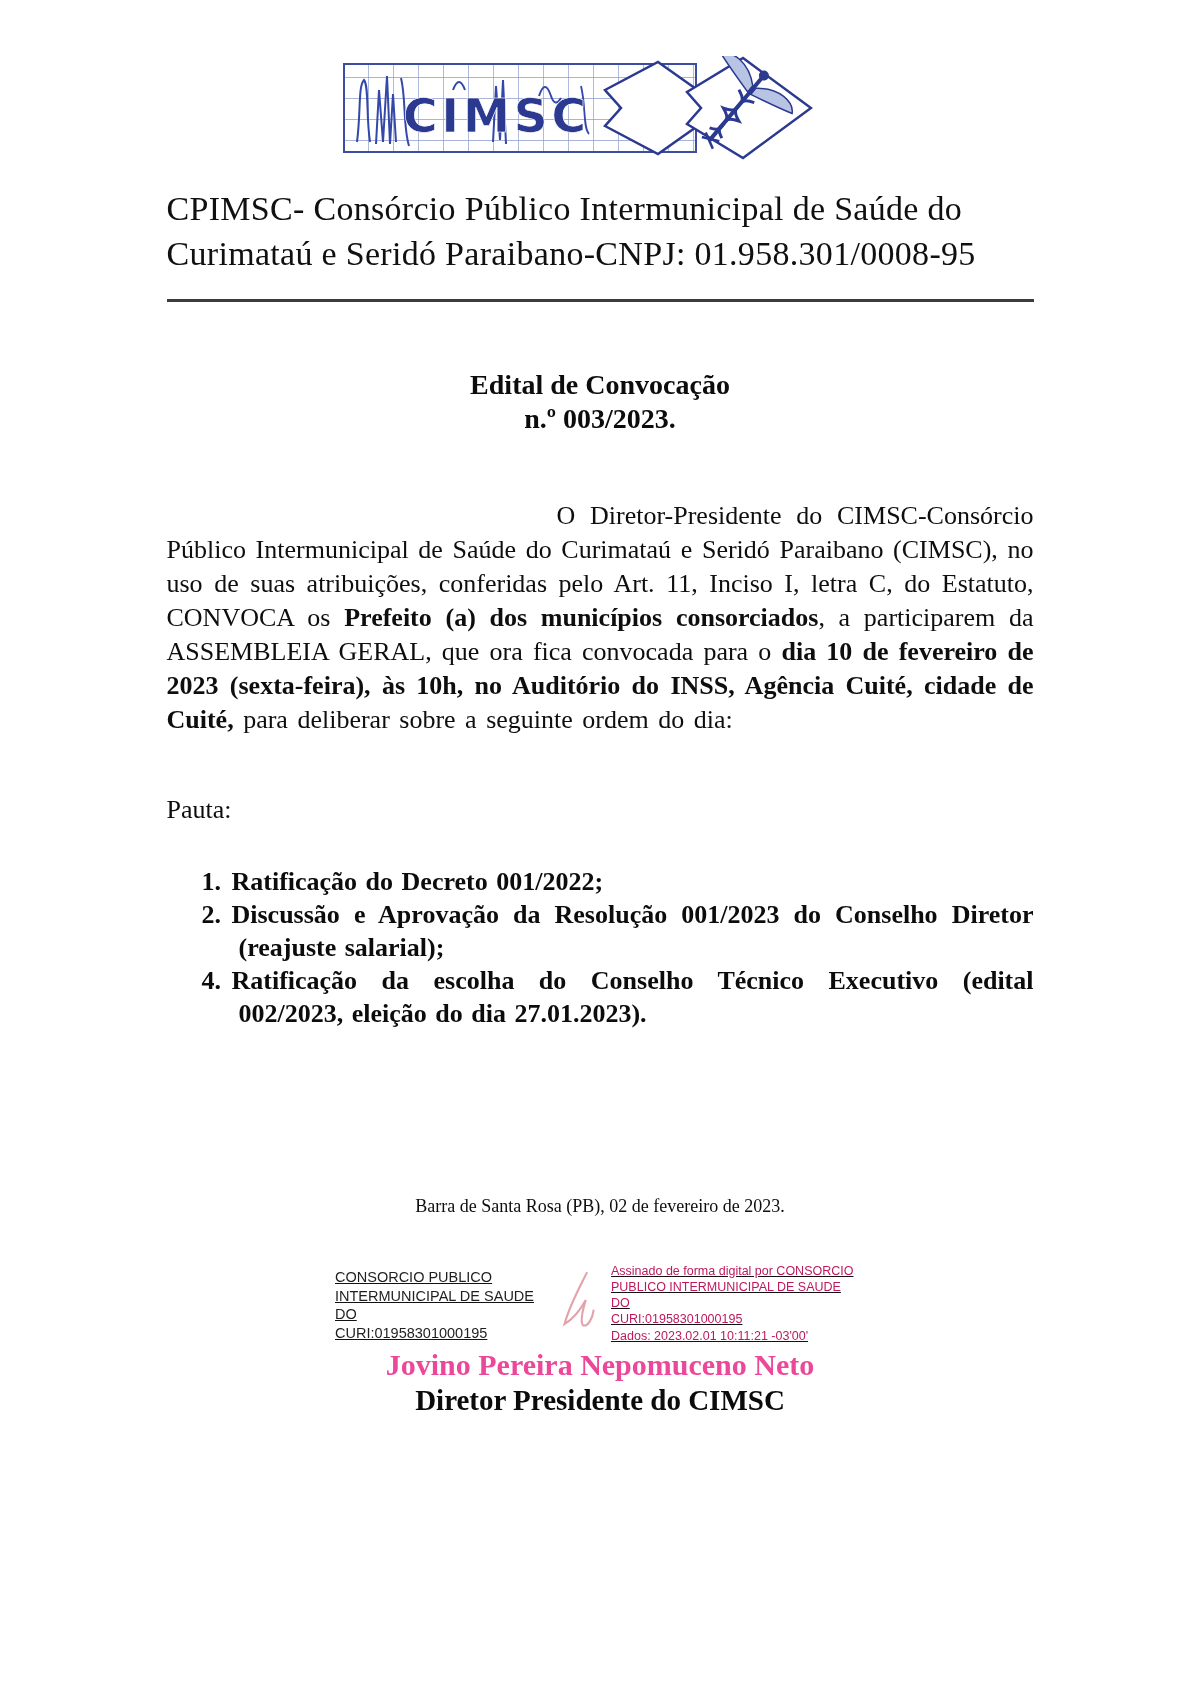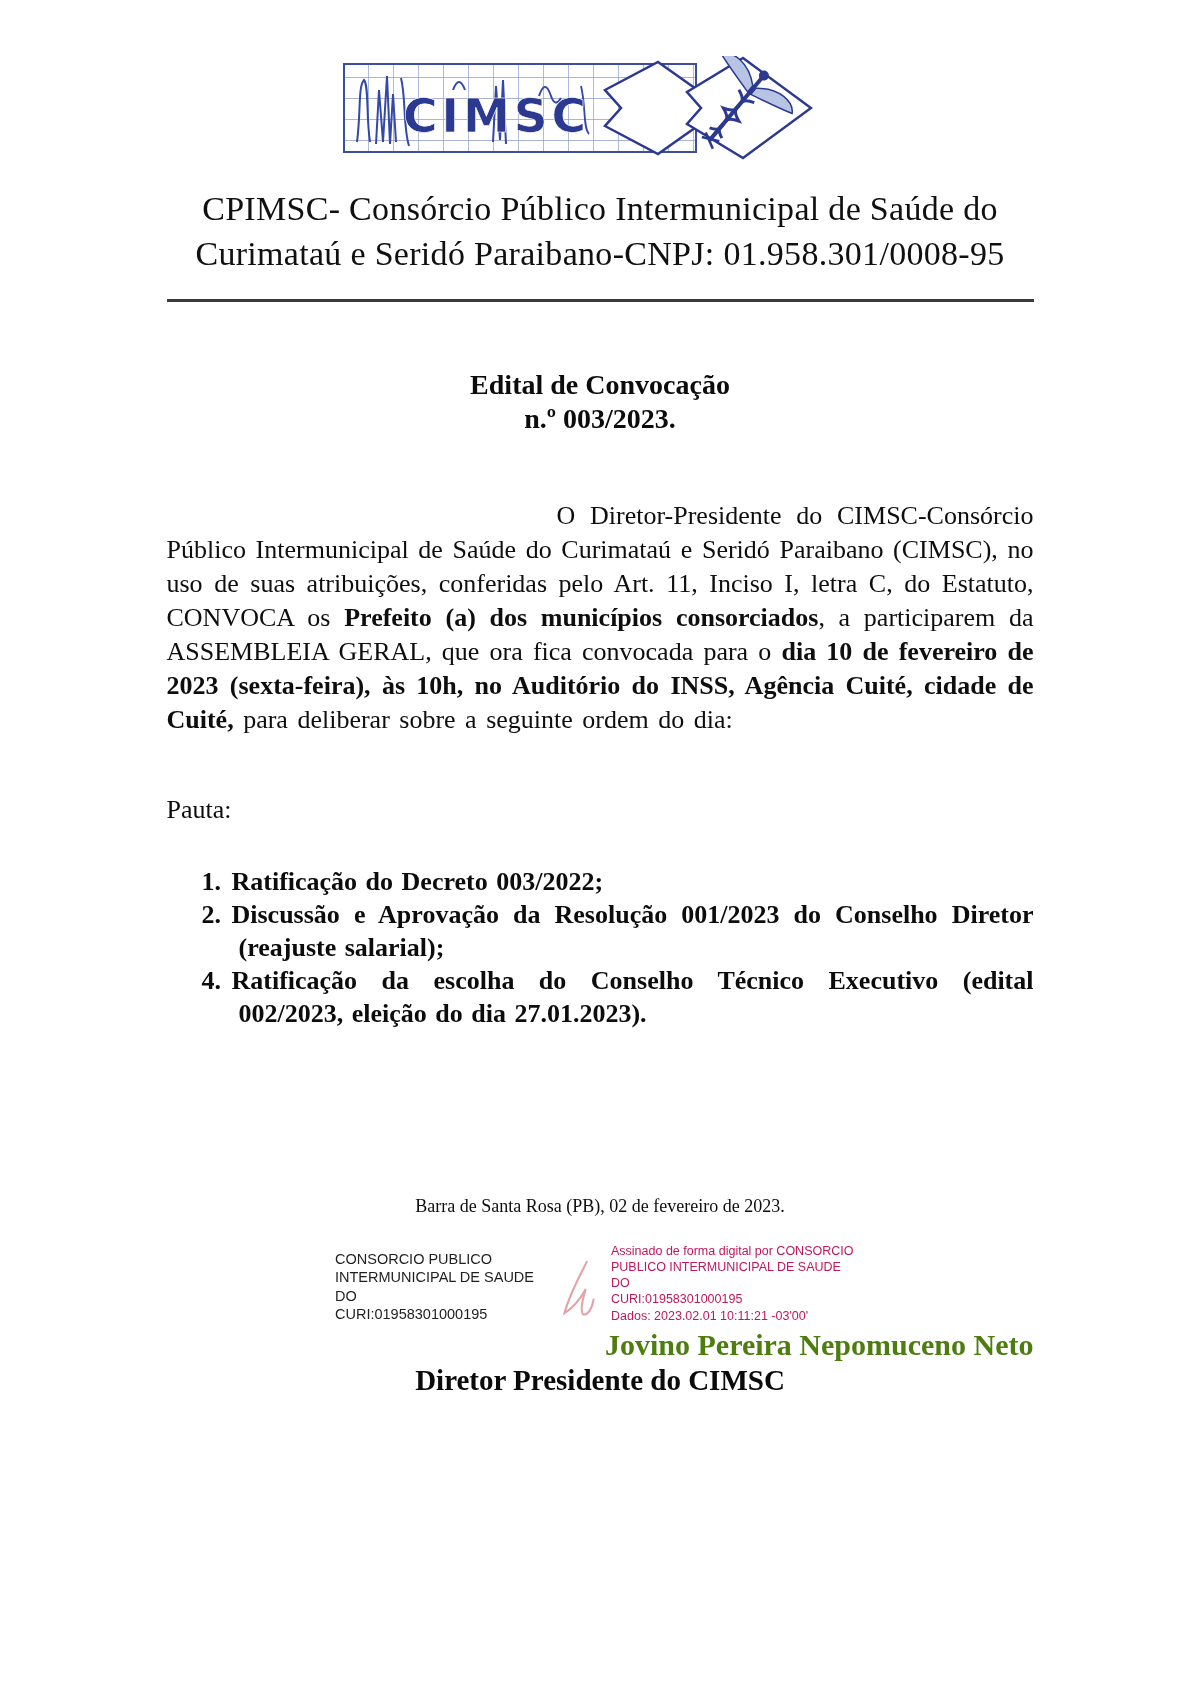--- a/index.html
+++ b/index.html
@@ -17,21 +17,20 @@
 
   
   .logo-wrap {
     width: 470px;
     margin: 56px auto 0;
     transform: translateX(-22px);
   }
 
   
   .org-title {
-    text-align: center;
     font-size: 34px;
     line-height: 1.32;
     font-weight: 400;
     letter-spacing: 0.3px;
     color: #101010;
   }
   .header-rule {
     margin-top: 16px;
     border: 0;
     border-top: 3px solid #3c3c3c;
@@ -83,47 +82,48 @@
   
   .dateline {
     margin-top: 166px;
     text-align: center;
     font-size: 18px;
     color: #0e0e0e;
   }
 
   .sig-row {
     width: 530px;
-    margin: 24px auto 0;
+    margin: 44px auto 0;
     display: flex;
-    align-items: flex-end;
+    align-items: center;
+    text-decoration: underline;
   }
   .sig-left {
     width: 218px;
     font-family: "Liberation Sans", sans-serif;
     font-size: 14.5px;
     line-height: 1.28;
     color: #1f1f1f;
     padding-top: 6px;
   }
   .sig-flourish { width: 46px; flex: 0 0 46px; margin: 0 6px 0 6px; }
   .sig-right {
     width: 245px;
     font-family: "Liberation Sans", sans-serif;
     font-size: 12.5px;
     line-height: 1.3;
     color: #be185d;
     padding-top: 2px;
   }
   .signer-name {
     margin-top: 4px;
-    text-align: right;
+    text-align: center;
     font-size: 30px;
     font-weight: 700;
-    color: #4d7c0f;
+    color: #ec4899;
   }
   .signer-title {
     margin-top: 2px;
     text-align: center;
     font-size: 29px;
     font-weight: 700;
     color: #0b0b0b;
   }
 </style>
 </head>
@@ -181,21 +181,21 @@
 
     <div class="doc-title">
       <div>Edital de Convocação</div>
       <div>n.º 003/2023.</div>
     </div>
 
     <p class="body-par"><span>O Diretor-Presidente do CIMSC-Consórcio Público Intermunicipal de Saúde do Curimataú e Seridó Paraibano (CIMSC), no uso de suas atribuições, conferidas pelo Art. 11, Inciso I, letra C, do Estatuto, CONVOCA os </span><span class="b">Prefeito (a) dos municípios consorciados</span><span>, a participarem da ASSEMBLEIA GERAL, que ora fica convocada para o </span><span class="b">dia 10 de fevereiro de 2023 (sexta-feira), às 10h, no Auditório do INSS, Agência Cuité, cidade de Cuité, </span><span>para deliberar sobre a seguinte ordem do dia:</span></p>
 
     <div class="agenda-heading">Pauta:</div>
     <div class="agenda-list">
-      <div class="agenda-item"><span class="num">1.</span><span>Ratificação do Decreto 003/2022;</span></div>
+      <div class="agenda-item"><span class="num">1.</span><span>Ratificação do Decreto 001/2022;</span></div>
       <div class="agenda-item"><span class="num">2.</span><span>Discussão e Aprovação da Resolução 001/2023 do Conselho Diretor (reajuste salarial);</span></div>
       <div class="agenda-item"><span class="num">4.</span><span>Ratificação da escolha do Conselho Técnico Executivo (edital 002/2023, eleição do dia 27.01.2023).</span></div>
     </div>
 
     <div class="dateline">Barra de Santa Rosa (PB), 02 de fevereiro de 2023.</div>
 
     <div class="sig-row">
       <div class="sig-left">
         <div>CONSORCIO PUBLICO</div>
         <div>INTERMUNICIPAL DE SAUDE DO</div>

